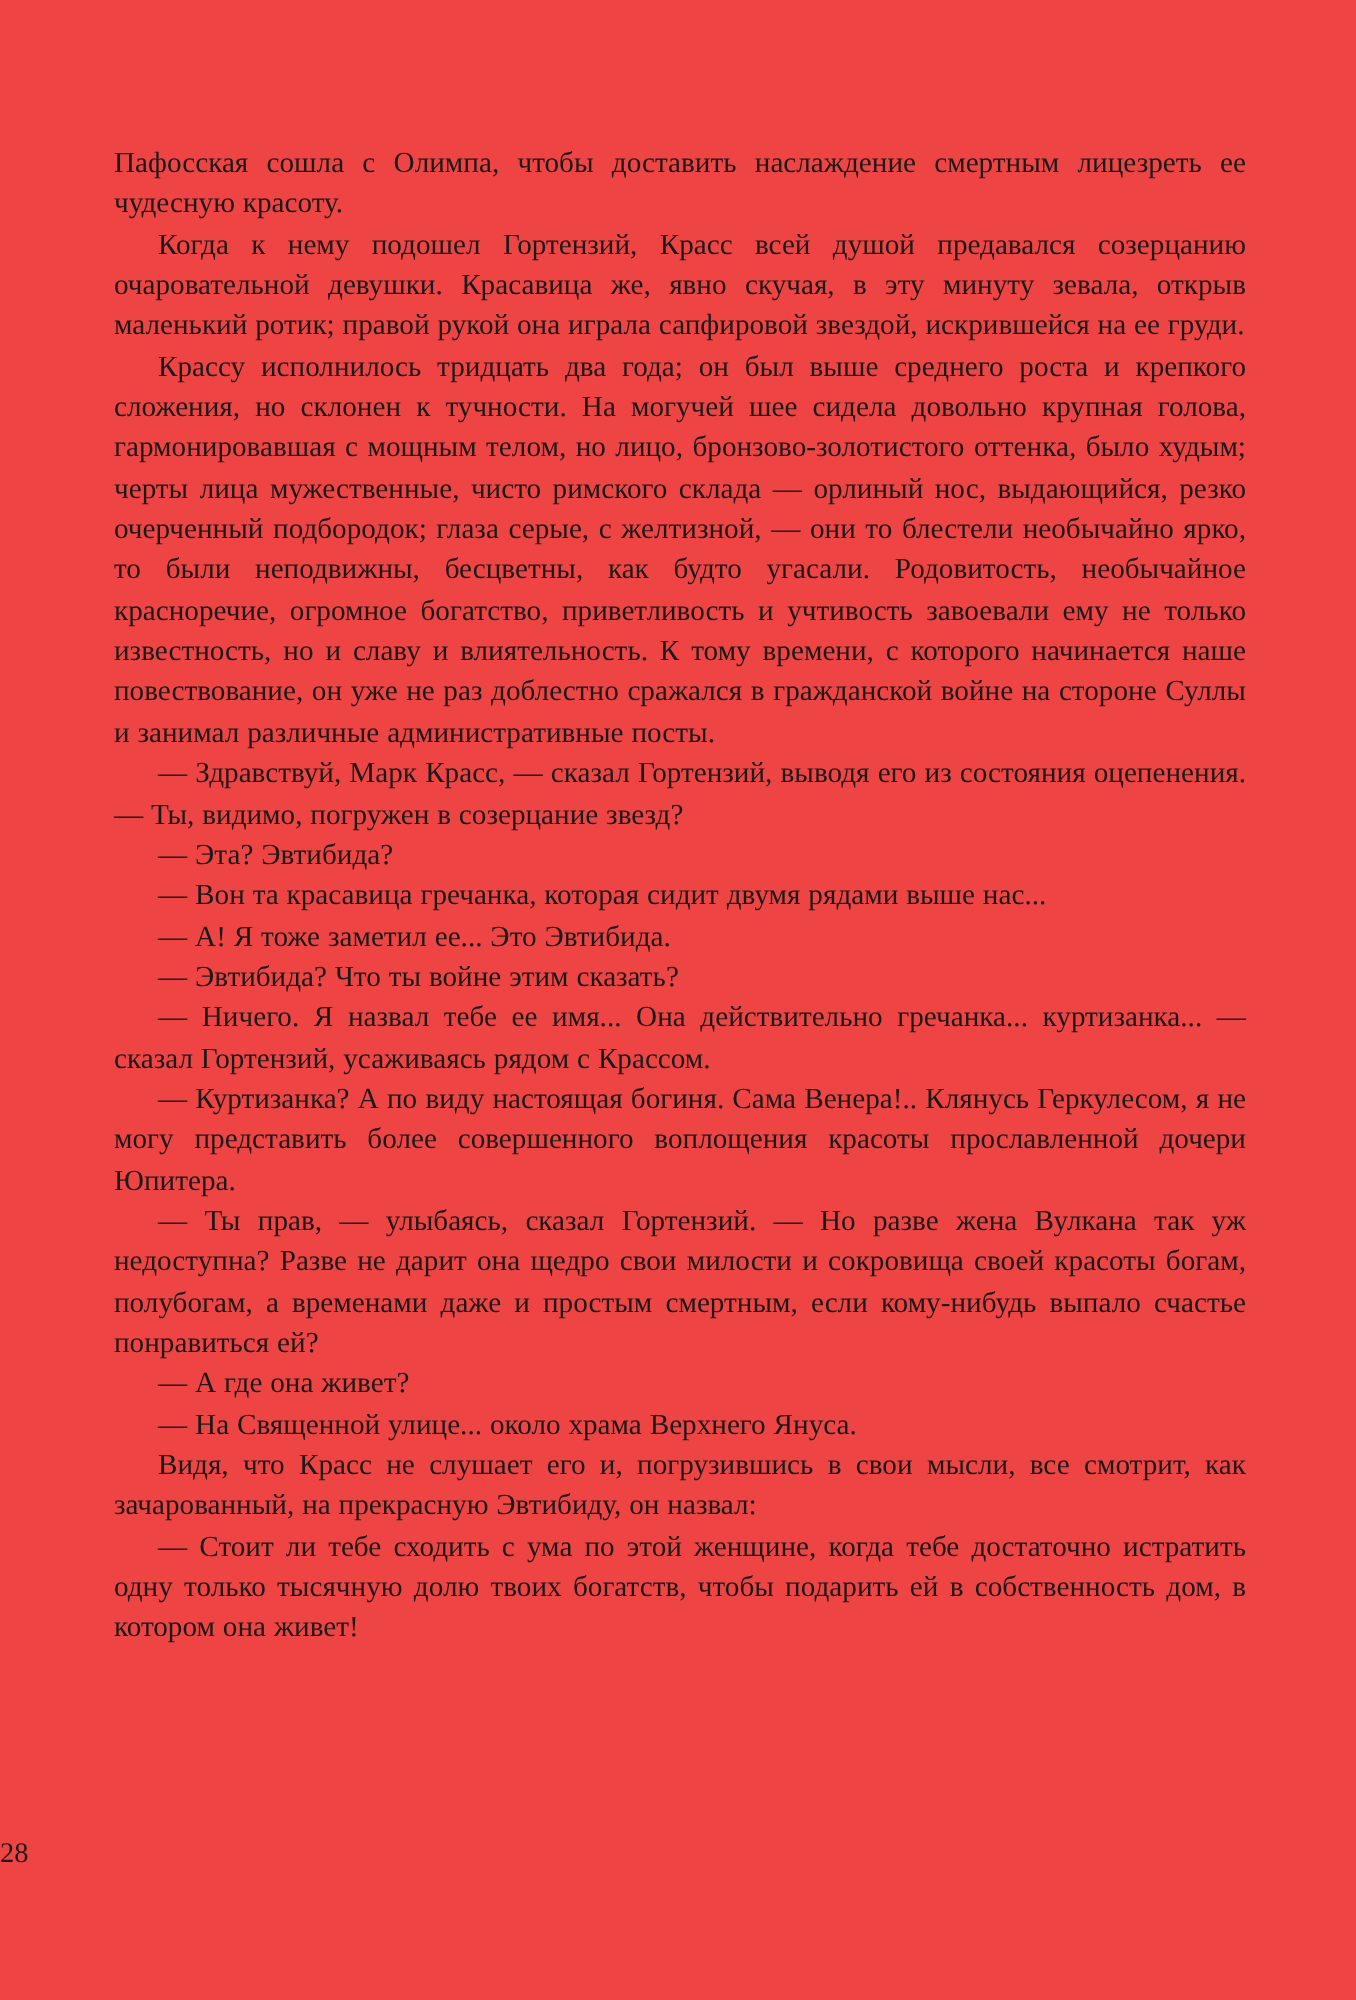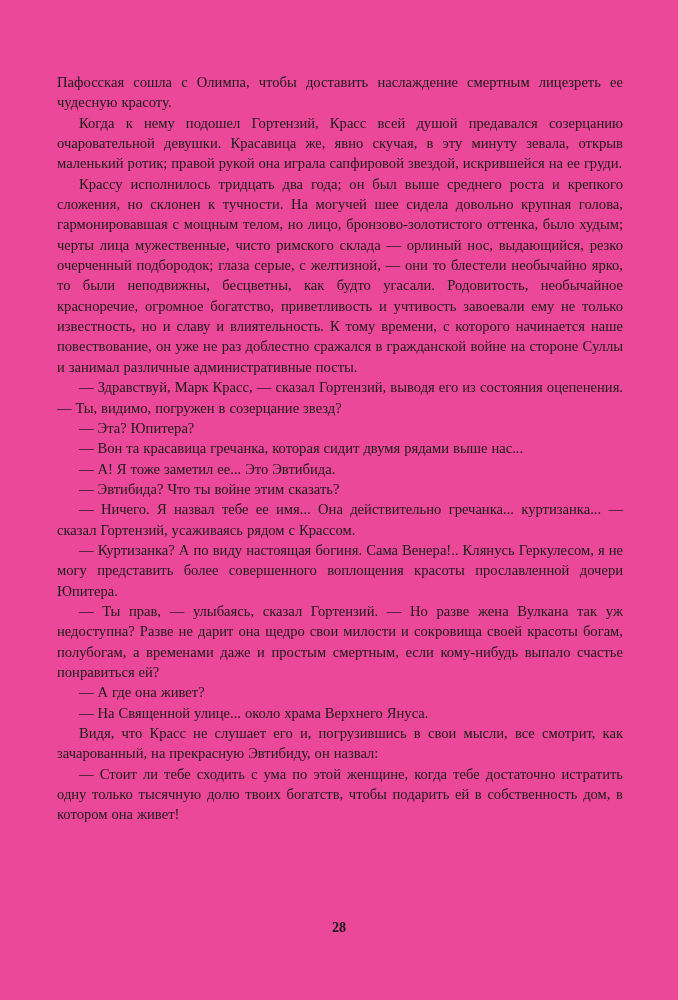--- a/index.html
+++ b/index.html
@@ -14,21 +14,21 @@
     color: #1a1a1a;
     position: relative;
     overflow: hidden;
   }
   .page {
     position: absolute;
     left: 0;
     top: 0;
     width: 678px;
     height: 1000px;
-    background: #ec4899;
+    background: #ef4444;
   }
   .text-block {
     position: absolute;
     left: 57px;
     top: 72px;
     width: 566px;
   }
   p.para {
     margin: 0;
     font-size: 14.6px;
@@ -39,38 +39,37 @@
     word-spacing: 0.02em;
   }
   p.para.noindent {
     text-indent: 0;
   }
   .folio {
     position: absolute;
     left: 0;
     top: 918px;
     width: 678px;
-    text-align: center;
+    text-align: left;
     font-size: 14.2px;
     line-height: 18px;
     color: #1a1a1a;
-    font-weight: bold;
   }
 </style>
 </head>
 <body>
 
 <div class="page">
 
   <div class="text-block">
     <p class="para noindent">Пафосская сошла с Олимпа, чтобы доставить наслаждение смертным лицезреть ее чудесную красоту.</p>
     <p class="para">Когда к нему подошел Гортензий, Красс всей душой предавался созерцанию очаровательной девушки. Красавица же, явно скучая, в эту минуту зевала, открыв маленький ротик; правой рукой она играла сапфировой звездой, искрившейся на ее груди.</p>
     <p class="para">Крассу исполнилось тридцать два года; он был выше среднего роста и крепкого сложения, но склонен к тучности. На могучей шее сидела довольно крупная голова, гармонировавшая с мощным телом, но лицо, бронзово-золотистого оттенка, было худым; черты лица мужественные, чисто римского склада — орлиный нос, выдающийся, резко очерченный подбородок; глаза серые, с желтизной, — они то блестели необычайно ярко, то были неподвижны, бесцветны, как будто угасали. Родовитость, необычайное красноречие, огромное богатство, приветливость и учтивость завоевали ему не только известность, но и славу и влиятельность. К тому времени, с которого начинается наше повествование, он уже не раз доблестно сражался в гражданской войне на стороне Суллы и занимал различные административные посты.</p>
     <p class="para">— Здравствуй, Марк Красс, — сказал Гортензий, выводя его из состояния оцепенения. — Ты, видимо, погружен в созерцание звезд?</p>
-    <p class="para">— Эта? Юпитера?</p>
+    <p class="para">— Эта? Эвтибида?</p>
     <p class="para">— Вон та красавица гречанка, которая сидит двумя рядами выше нас...</p>
     <p class="para">— А! Я тоже заметил ее... Это Эвтибида.</p>
     <p class="para">— Эвтибида? Что ты войне этим сказать?</p>
     <p class="para">— Ничего. Я назвал тебе ее имя... Она действительно гречанка... куртизанка... — сказал Гортензий, усаживаясь рядом с Крассом.</p>
     <p class="para">— Куртизанка? А по виду настоящая богиня. Сама Венера!.. Клянусь Геркулесом, я не могу представить более совершенного воплощения красоты прославленной дочери Юпитера.</p>
     <p class="para">— Ты прав, — улыбаясь, сказал Гортензий. — Но разве жена Вулкана так уж недоступна? Разве не дарит она щедро свои милости и сокровища своей красоты богам, полубогам, а временами даже и простым смертным, если кому-нибудь выпало счастье понравиться ей?</p>
     <p class="para">— А где она живет?</p>
     <p class="para">— На Священной улице... около храма Верхнего Януса.</p>
     <p class="para">Видя, что Красс не слушает его и, погрузившись в свои мысли, все смотрит, как зачарованный, на прекрасную Эвтибиду, он назвал:</p>
     <p class="para">— Стоит ли тебе сходить с ума по этой женщине, когда тебе достаточно истратить одну только тысячную долю твоих богатств, чтобы подарить ей в собственность дом, в котором она живет!</p>

